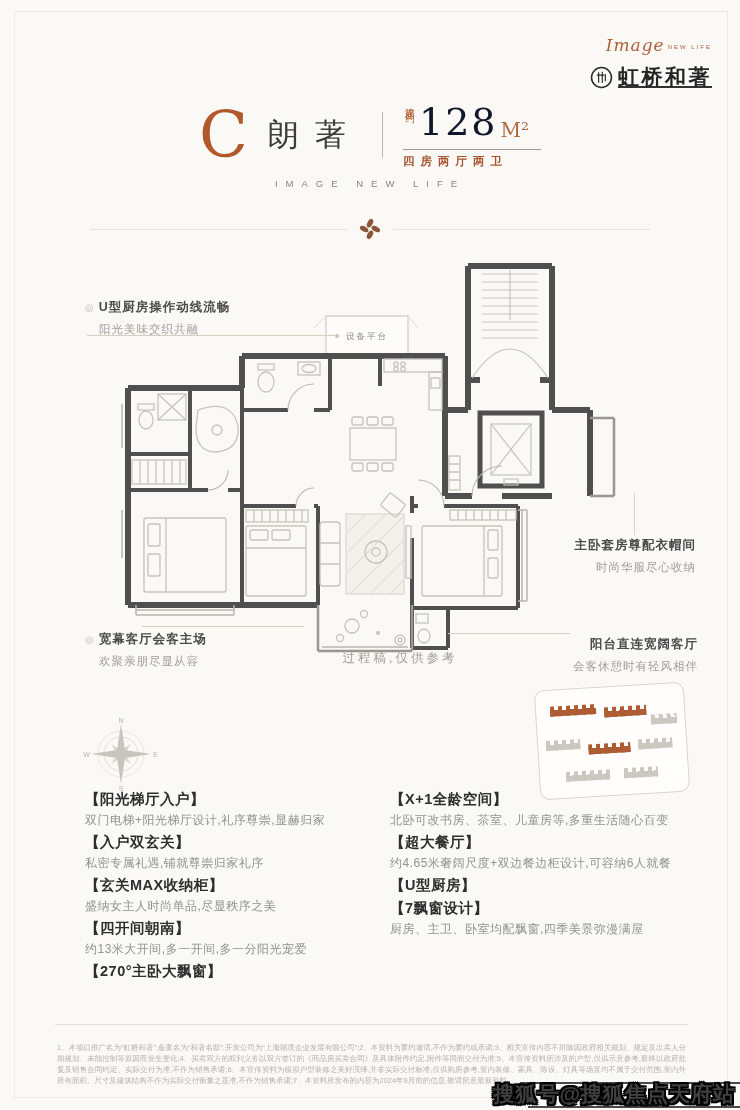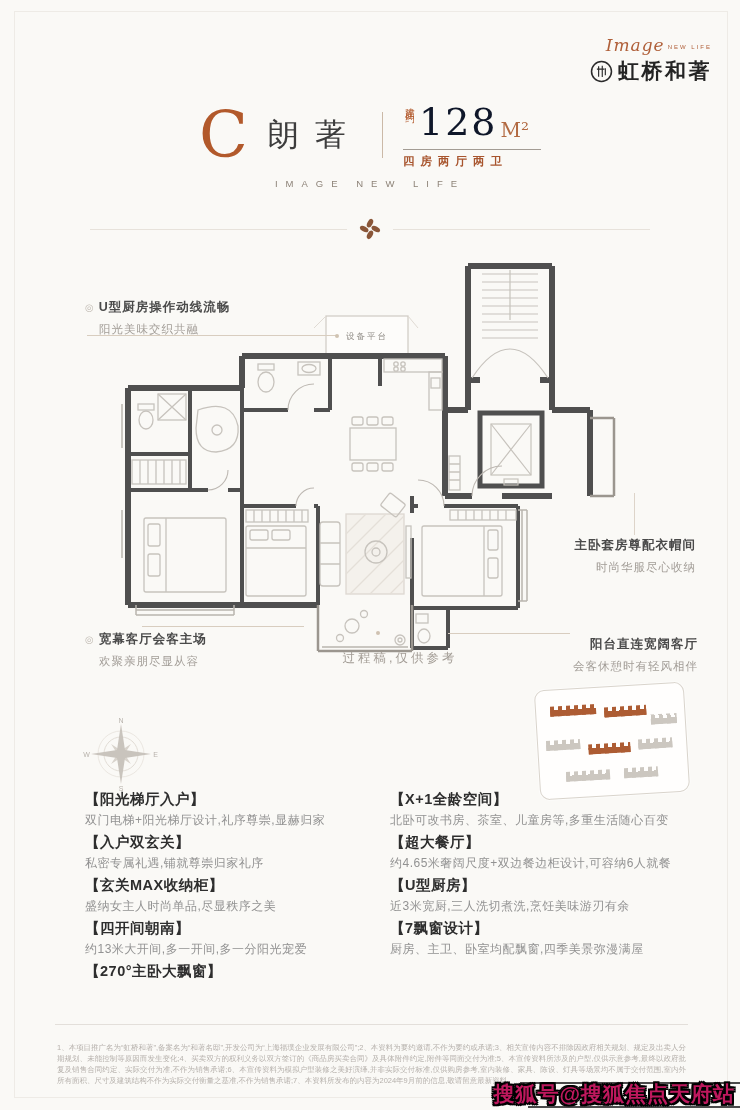--- a/index.html
+++ b/index.html
@@ -4,21 +4,21 @@
 <style>
   html,body{margin:0;padding:0;background:#ffffff;}
   .page{position:relative;width:740px;height:1110px;background:#faf9f6;overflow:hidden;
         font-family:"Liberation Sans","DejaVu Sans",sans-serif;color:#333;}
   .frame{position:absolute;inset:11px 12px 12px 14px;border:1px solid #eeebe6;pointer-events:none;}
 
   
   .logo{position:absolute;top:38px;right:28px;text-align:right;}
   .logo-script{font-family:"DejaVu Serif",serif;font-style:italic;font-size:17px;color:#b0603a;line-height:14px;letter-spacing:1px;}
   .logo-script small{font-style:normal;font-size:6px;letter-spacing:2px;color:#b0603a;margin-left:3px;vertical-align:2px;font-family:"Liberation Sans",sans-serif;}
-  .logo-row{display:flex;align-items:center;justify-content:flex-end;gap:5px;margin-top:3px;}
+  .logo-row{display:flex;align-items:center;justify-content:flex-end;gap:5px;margin-top:9px;text-decoration:underline;}
   .logo-name{font-size:21px;font-weight:700;color:#242424;letter-spacing:2.5px;font-family:"DejaVu Serif",serif;}
 
   
   .titleblock{position:absolute;top:100px;left:0;right:0;display:flex;justify-content:center;align-items:center;gap:20px;}
   .t-letter{font-family:"DejaVu Serif",serif;font-size:64px;line-height:56px;color:#b2592b;font-weight:400;}
   .t-name{font-family:"DejaVu Serif",serif;font-size:31px;color:#3d3d3d;letter-spacing:16px;font-weight:500;}
   .t-vdiv{width:1px;height:46px;background:#cbb9a7;}
   .t-areagroup{display:flex;flex-direction:column;}
   .t-area-top{display:flex;align-items:flex-end;}
   .t-area-prefix{writing-mode:vertical-rl;text-orientation:upright;font-size:9.5px;color:#b2592b;letter-spacing:3px;height:40px;margin:0 3px 4px 0;}
@@ -59,21 +59,21 @@
   .feat-col.left{left:85px;} .feat-col.right{left:390px;width:312px;}
   .feat{margin-bottom:6px;}
   .feat-title{font-size:14.5px;line-height:17px;font-weight:700;color:#2e2e2e;letter-spacing:.5px;}
   .feat-desc{font-size:12px;line-height:15px;color:#929292;letter-spacing:.5px;margin-top:5px;}
 
   
   .bottom-div{position:absolute;left:55px;right:52px;top:1024px;border-top:1px solid #e3dfda;}
   .disclaimer{position:absolute;left:57px;top:1042px;width:925px;font-size:11px;line-height:16px;
               color:#b6b1ac;transform:scale(0.68);transform-origin:0 0;text-align:justify;}
   .wm-line{position:absolute;background:#2a2a2a;height:1.5px;opacity:.85;}
-  .watermark{position:absolute;right:5px;bottom:2px;font-size:21px;font-weight:700;color:#be185d;letter-spacing:1px;
+  .watermark{position:absolute;right:5px;bottom:2px;font-size:21px;font-weight:700;color:#404040;letter-spacing:1px;
              text-shadow:-2px -2px 0 #000,2px -2px 0 #000,-2px 2px 0 #000,2px 2px 0 #000,0 -2px 0 #000,0 2px 0 #000,-2px 0 0 #000,2px 0 0 #000;}
 </style>
 </head>
 <body>
 
 <div class="page">
   <div class="frame"></div>
 
   <div class="logo">
     <div class="logo-script">
@@ -321,21 +321,20 @@
     <div class="feat">
       <div class="feat-title">【X+1全龄空间】</div>
       <div class="feat-desc">北卧可改书房、茶室、儿童房等,多重生活随心百变</div>
     </div>
     <div class="feat">
       <div class="feat-title">【超大餐厅】</div>
       <div class="feat-desc">约4.65米奢阔尺度+双边餐边柜设计,可容纳6人就餐</div>
     </div>
     <div class="feat">
       <div class="feat-title">【U型厨房】</div>
-      <div class="feat-desc">近3米宽厨,三人洗切煮洗,烹饪美味游刃有余</div>
     </div>
     <div class="feat">
       <div class="feat-title">【7飘窗设计】</div>
       <div class="feat-desc">厨房、主卫、卧室均配飘窗,四季美景弥漫满屋</div>
     </div>
   </div>
 
   <div class="bottom-div"></div>
   <div class="disclaimer">1、本项目推广名为“虹桥和著”,备案名为“和著名邸”,开发公司为“上海福璞企业发展有限公司”;2、本资料为要约邀请,不作为要约或承诺;3、相关宣传内容不排除因政府相关规划、规定及出卖人分期规划、未能控制等原因而发生变化;4、买卖双方的权利义务以双方签订的《商品房买卖合同》及具体附件约定,附件等同面交付为准;5、本宣传资料所涉及的户型,仅供示意参考,最终以政府批复及销售合同约定、实际交付为准,不作为销售承诺;6、本宣传资料为模拟户型装修之美好演绎,并非实际交付标准,仅供购房参考,室内装修、家具、陈设、灯具等场景均不属于交付范围,室内外所有面积、尺寸及建筑结构不作为实际交付衡量之基准,不作为销售承诺;7、本资料所发布的内容为2024年9月前的信息,敬请留意最新资料。</div>
 

